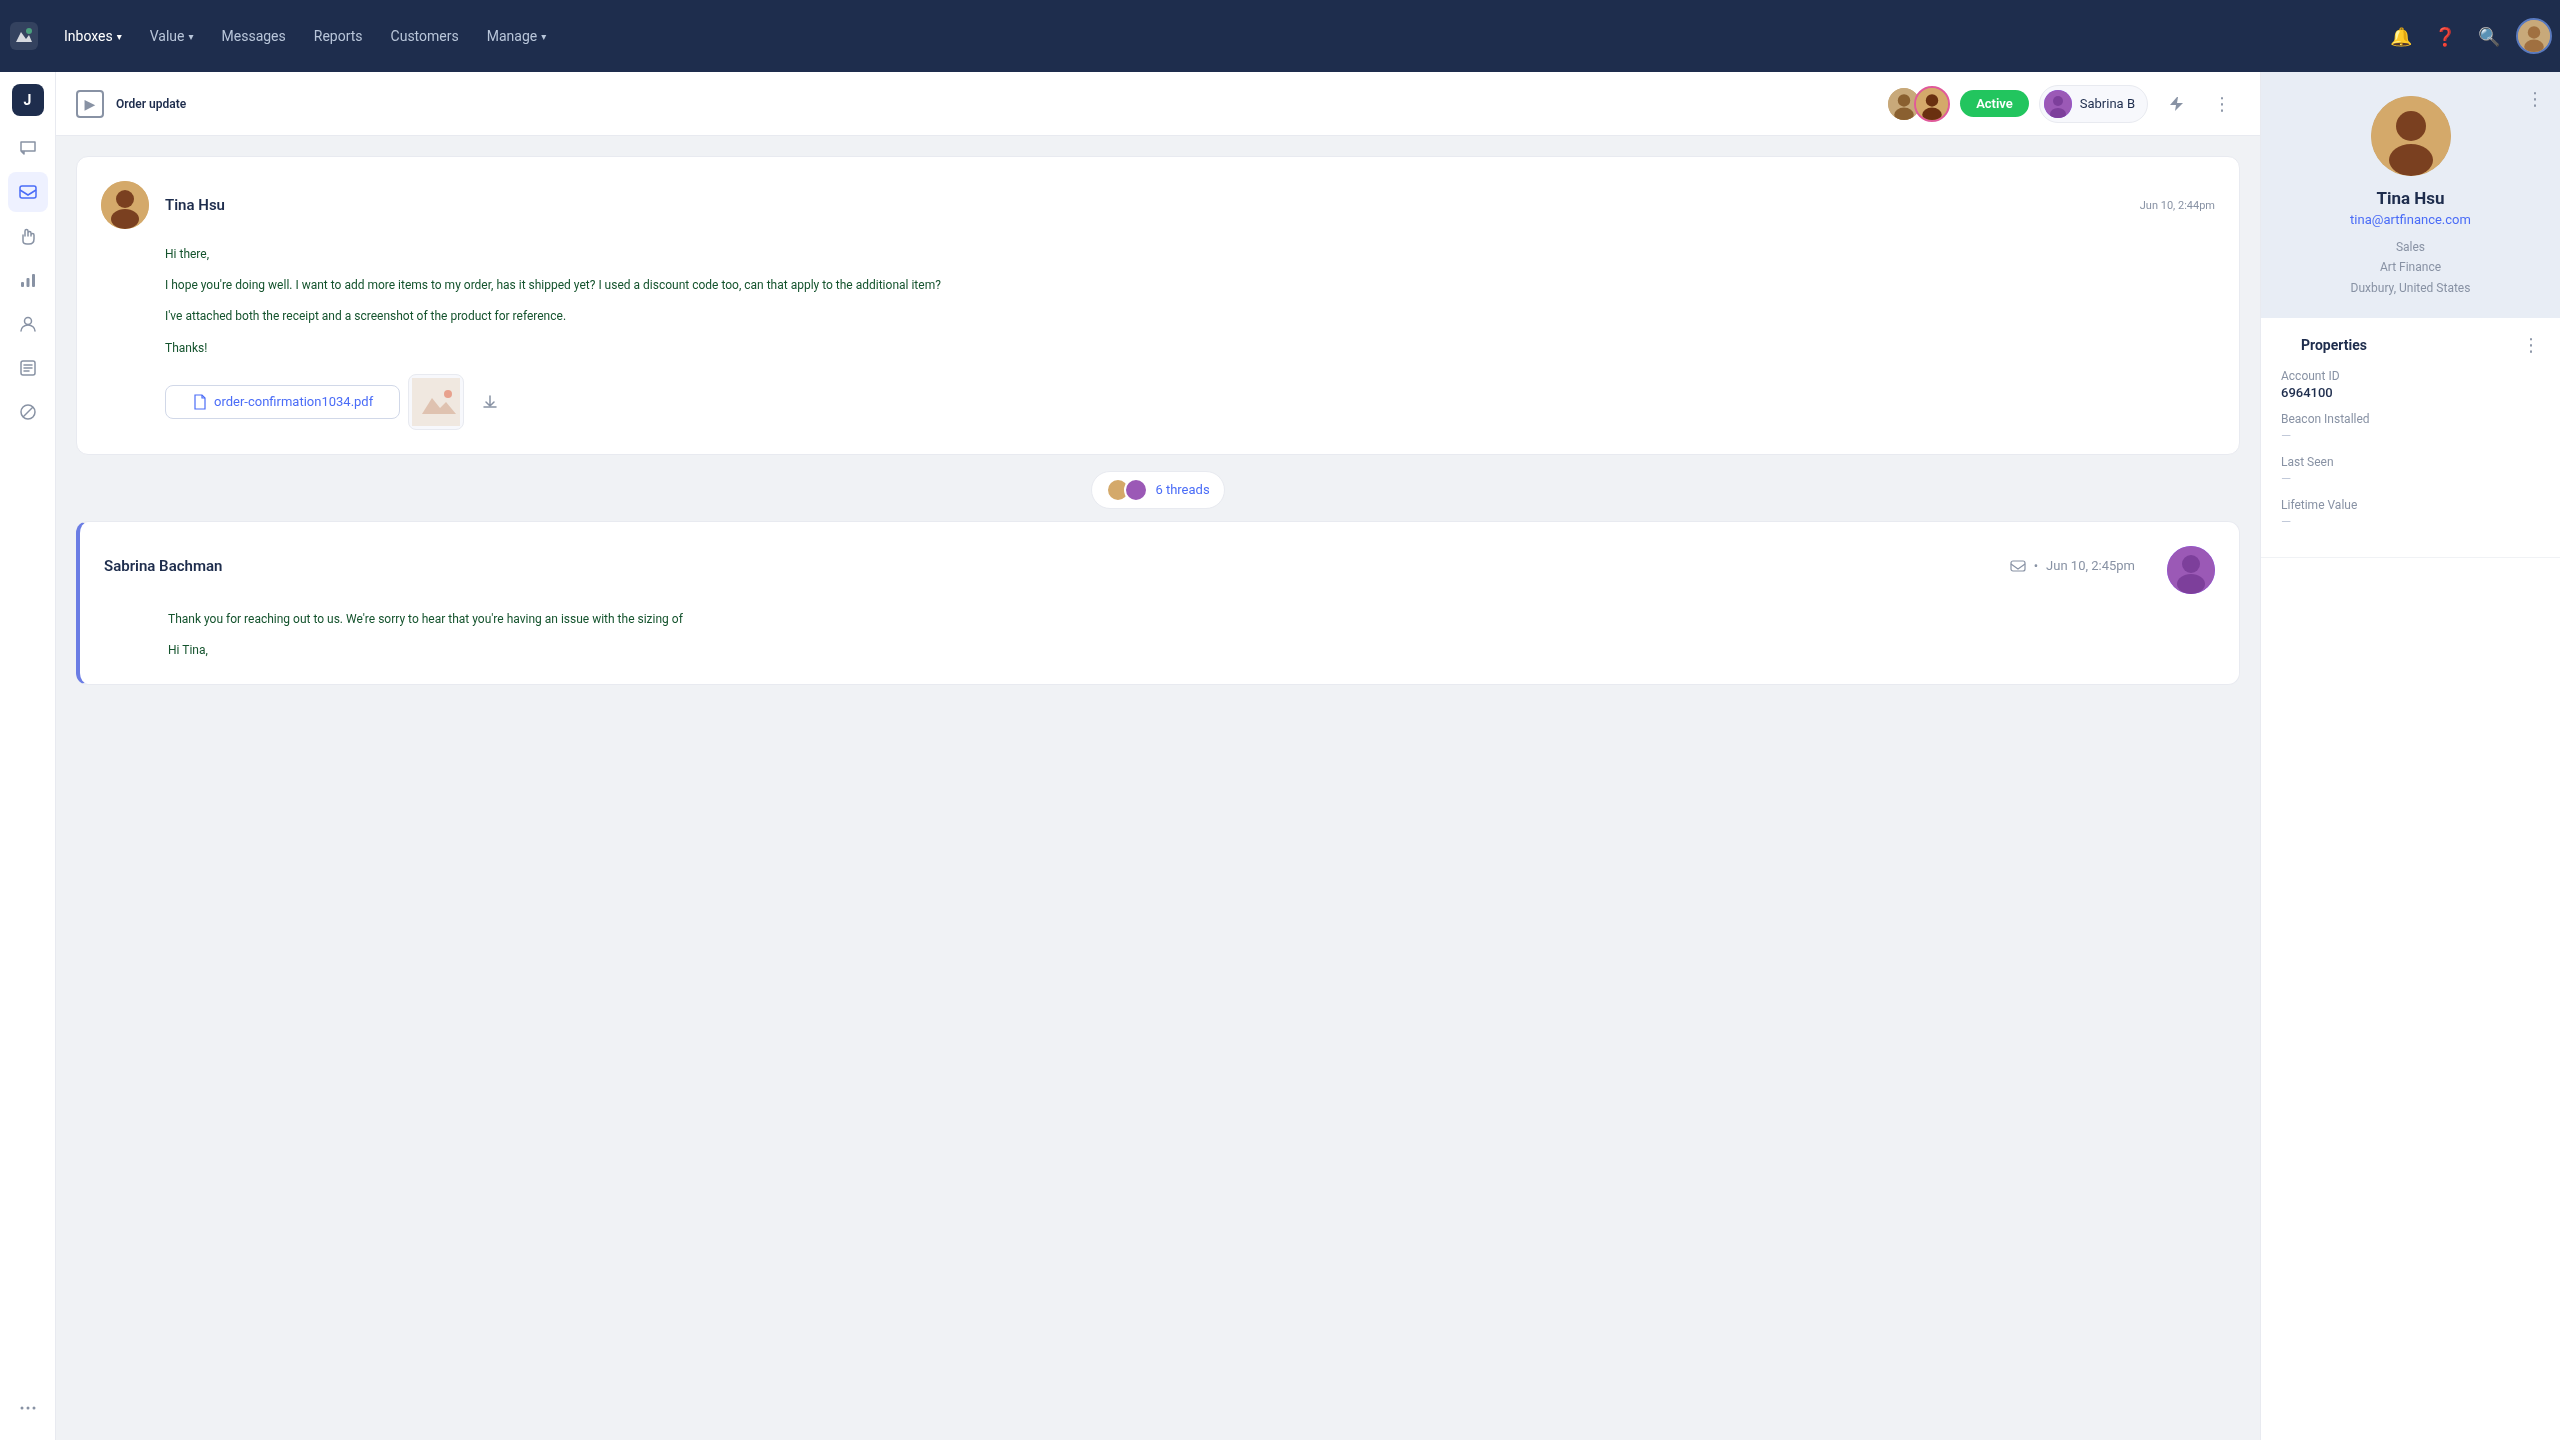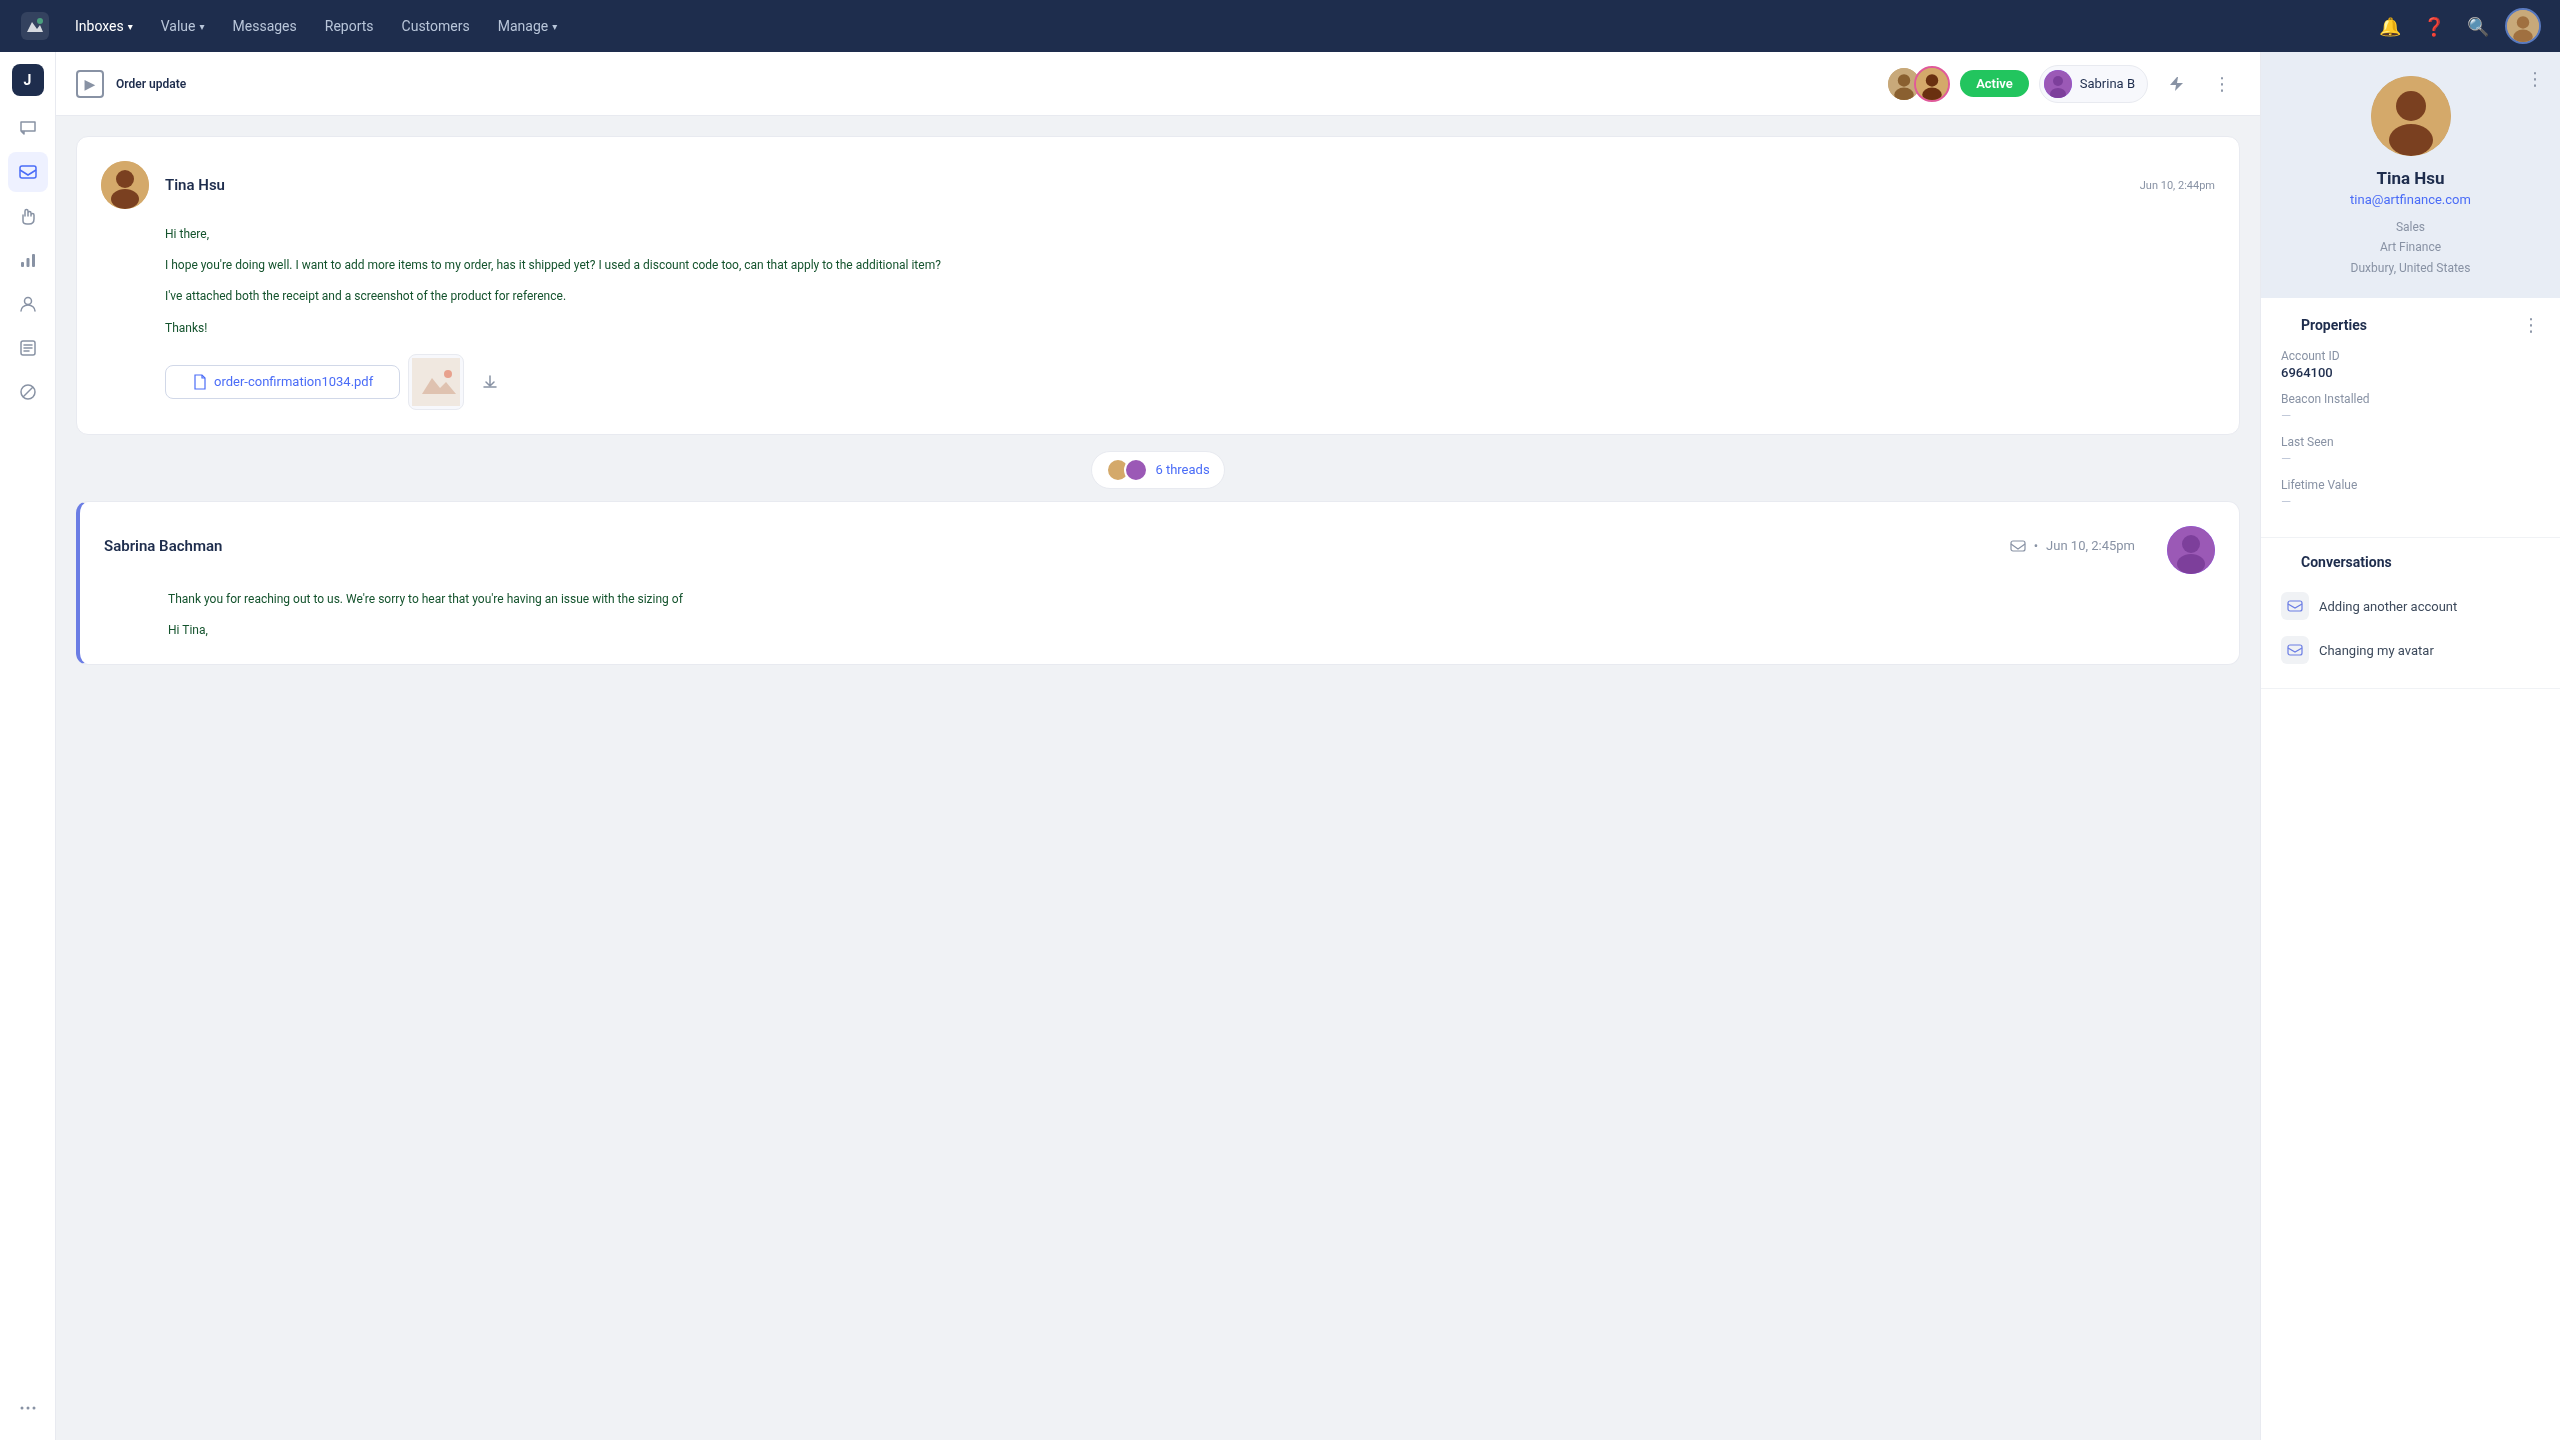--- a/index.html
+++ b/index.html
@@ -1,24 +1,24 @@
 <!DOCTYPE html>
 <html><head>
   <meta charset="utf-8">
   <style>
     * { box-sizing: border-box; margin: 0; padding: 0; }
     body { font-family: -apple-system, BlinkMacSystemFont, 'Segoe UI', Roboto, sans-serif; background: #f0f2f5; display: flex; flex-direction: column; height: 100vh; overflow: hidden; }
 
     
     .topnav {
       background: #1e2d4d;
-      height: 52px;
-      display: flex;
-      align-items: center;
-      padding: 0 19px;
+      height: 72px;
+      display: flex;
+      align-items: center;
+      padding: 0 8px;
       gap: 4px;
       flex-shrink: 0;
       z-index: 100;
       text-align: right;
     }
     .topnav-logo {
       width: 32px; height: 32px;
       margin-right: 8px;
       display: flex; align-items: center; justify-content: center;
     }
@@ -705,39 +705,15 @@
       <div class="property-row">
         <div class="property-label">Last Seen</div>
         <div class="property-dash">—</div>
       </div>
       <div class="property-row">
         <div class="property-label">Lifetime Value</div>
         <div class="property-dash">—</div>
       </div>
     </div>
 
-    <div class="panel-section">
-      <div class="panel-section-header">
-        <div class="panel-section-title">Conversations</div>
-      </div>
-
-      <div class="conv-item">
-        <div class="conv-item-icon">
-          <svg width="16" height="16" viewBox="0 0 16 16" fill="none">
-            <rect x="1" y="3" width="14" height="10" rx="2" stroke="#6b7de4" stroke-width="1.2"></rect>
-            <path d="M1 6l7 4 7-4" stroke="#6b7de4" stroke-width="1.2"></path>
-          </svg>
-        </div>
-        <div class="conv-item-label">Adding another account</div>
-      </div>
-      <div class="conv-item">
-        <div class="conv-item-icon">
-          <svg width="16" height="16" viewBox="0 0 16 16" fill="none">
-            <rect x="1" y="3" width="14" height="10" rx="2" stroke="#6b7de4" stroke-width="1.2"></rect>
-            <path d="M1 6l7 4 7-4" stroke="#6b7de4" stroke-width="1.2"></path>
-          </svg>
-        </div>
-        <div class="conv-item-label">Changing my avatar</div>
-      </div>
-    </div>
 
   </aside>
 </div>
 
 </body></html>

